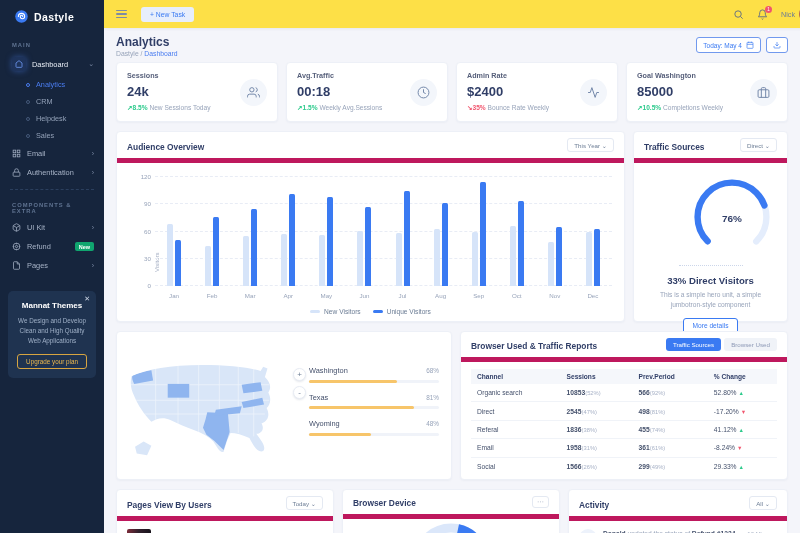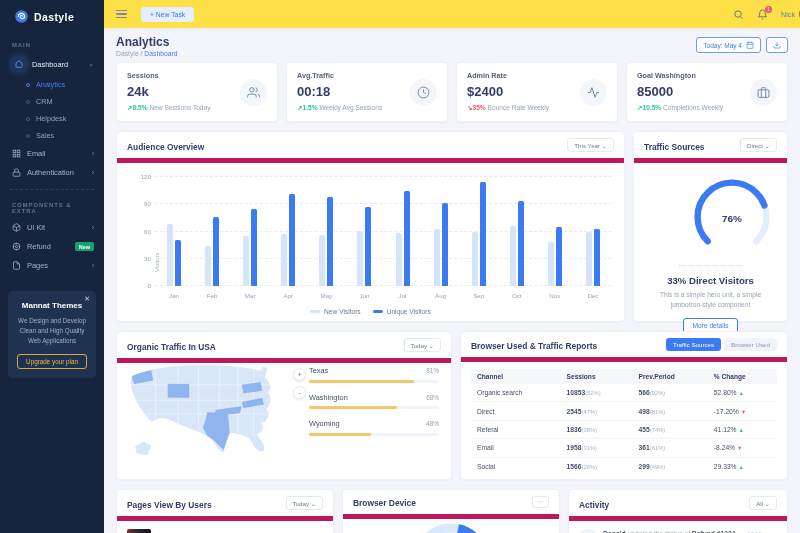--- a/index.html
+++ b/index.html
@@ -432,24 +432,20 @@
           <text x="60" y="58" text-anchor="middle" class="gauge-label" id="gauge-text">76%</text>
         </svg>
       </div>
       <div class="dotted-div"></div>
       <div class="ts-heading">33% Direct Visitors</div>
       <div class="ts-desc">This is a simple hero unit, a simple jumbotron-style component</div>
       <button class="ts-btn">More details</button>
     </section>
 
     <section class="card" style="left:12px;top:303px;width:336px;height:149px">
-      <div class="card-head">
-        <span class="card-title">Organic Traffic In USA</span>
-        <button class="filter-btn"><span>Today</span> ⌄</button>
-      </div>
       <svg width="172" height="112" viewBox="0 0 200 124" style="position:absolute;left:6px;top:26px">
         <defs>
           <clipPath id="usclip">
               <path d="M10,18 C28,10 55,5 92,5 C122,5 148,8 160,12 L163,7 L168,9 L165,19 C171,25 173,31 169,37 C173,45 171,51 167,55 C171,63 169,70 161,73 C165,79 161,85 155,85 C161,93 167,101 163,105 C157,108 151,98 147,90 C139,86 131,84 125,84 L121,93 L117,106 C113,108 109,100 105,94 C99,88 91,84 83,81 C73,77 63,73 55,69 C47,65 39,67 33,71 C25,63 17,51 13,41 C9,33 8,25 10,18 Z"></path>
             </clipPath>
         </defs>
         <path d="M10,18 C28,10 55,5 92,5 C122,5 148,8 160,12 L163,7 L168,9 L165,19 C171,25 173,31 169,37 C173,45 171,51 167,55 C171,63 169,70 161,73 C165,79 161,85 155,85 C161,93 167,101 163,105 C157,108 151,98 147,90 C139,86 131,84 125,84 L121,93 L117,106 C113,108 109,100 105,94 C99,88 91,84 83,81 C73,77 63,73 55,69 C47,65 39,67 33,71 C25,63 17,51 13,41 C9,33 8,25 10,18 Z" fill="#d9e6f8"></path>
         <path d="M14,100 L24,94 L33,99 L28,110 L16,108 Z" fill="#d9e6f8"></path>
         <g clip-path="url(#usclip)">
           <g stroke="#ffffff" stroke-width="0.9" opacity="0.55" fill="none">
@@ -464,34 +460,34 @@
             <path d="M138,48 L162,43 L164,51 L140,55 Z"></path>
             <path d="M108,57 L138,53 L136,61 L106,64 Z"></path>
           </g>
         </g>
       </svg>
       <div class="map-zoom" style="left:176px;top:36px">+</div>
       <div class="map-zoom" style="left:176px;top:54px">-</div>
       <div id="states-list">
           <div class="state-row">
             <div class="state-top">
+              <span class="state-name">Washington</span>
+              <span class="state-pct">68%</span>
+            </div>
+            <div class="state-track">
+              <div class="state-fill" style="width: 68%;"></div>
+            </div>
+          </div>
+          <div class="state-row">
+            <div class="state-top">
               <span class="state-name">Texas</span>
               <span class="state-pct">81%</span>
             </div>
             <div class="state-track">
               <div class="state-fill" style="width: 81%;"></div>
-            </div>
-          </div>
-          <div class="state-row">
-            <div class="state-top">
-              <span class="state-name">Washington</span>
-              <span class="state-pct">68%</span>
-            </div>
-            <div class="state-track">
-              <div class="state-fill" style="width: 68%;"></div>
             </div>
           </div>
           <div class="state-row">
             <div class="state-top">
               <span class="state-name">Wyoming</span>
               <span class="state-pct">48%</span>
             </div>
             <div class="state-track">
               <div class="state-fill" style="width: 48%;"></div>
             </div>

